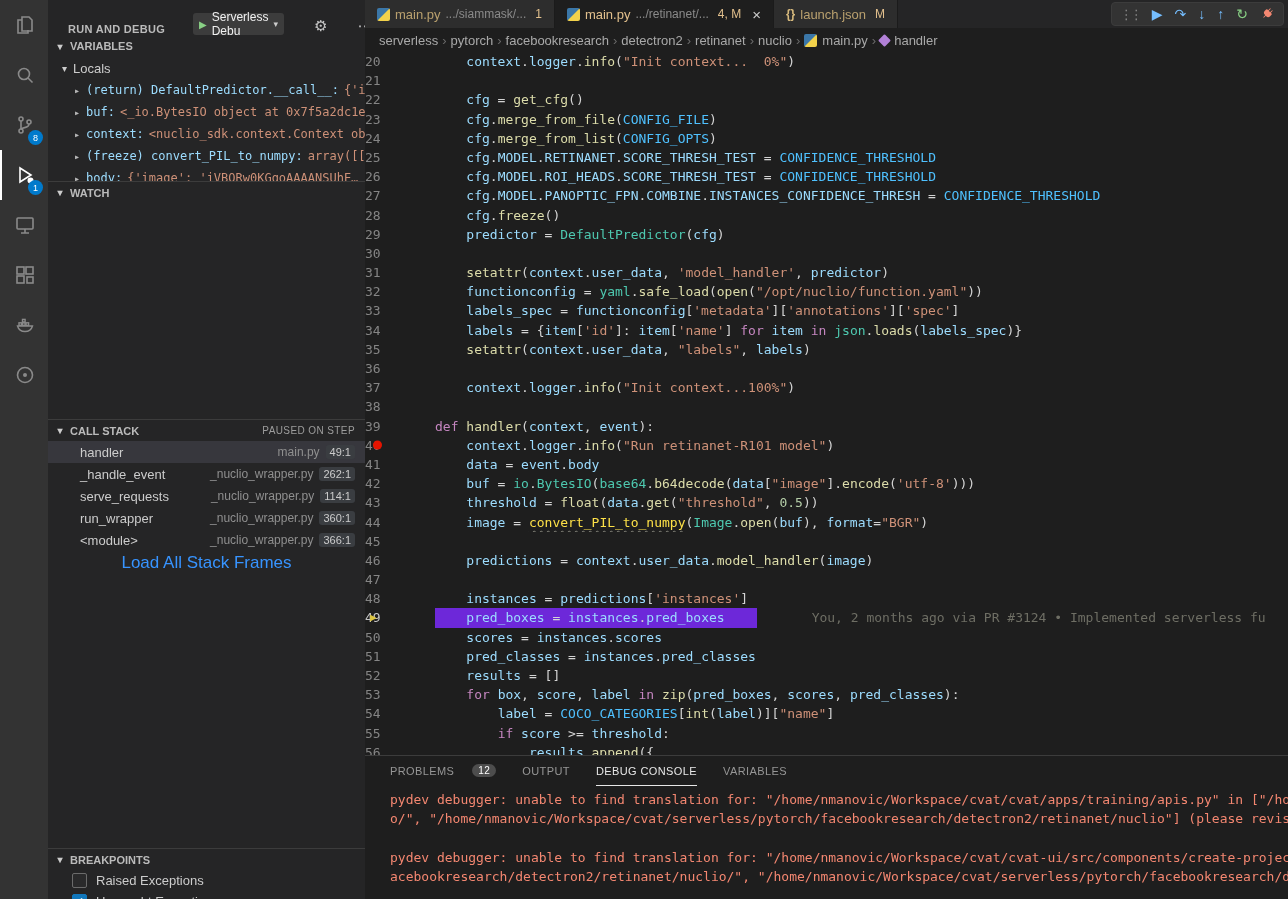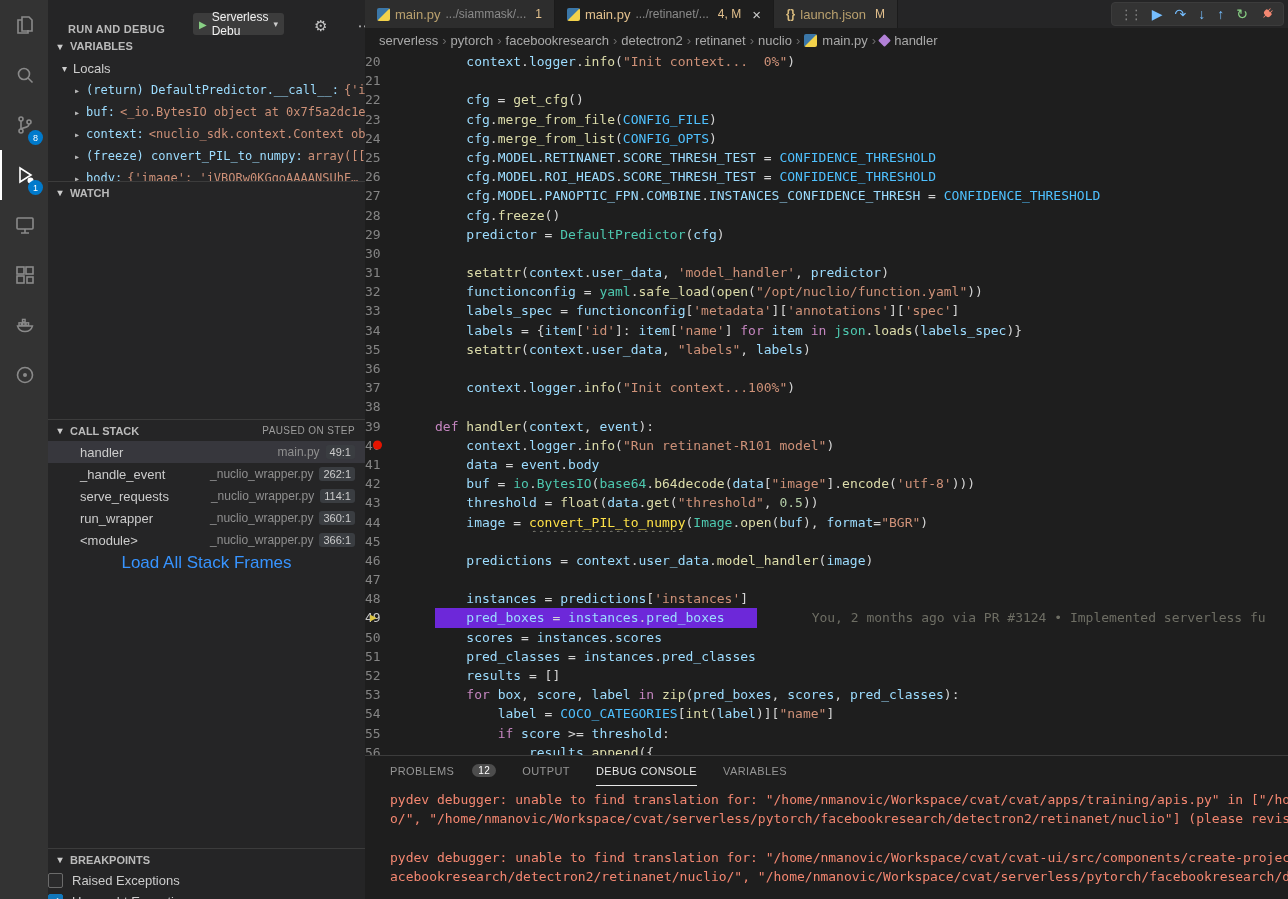--- a/index.html
+++ b/index.html
@@ -46,21 +46,21 @@
   .cs-content { height:407px; flex:none; overflow:hidden; }
   .cs-row { height:22px; display:flex; align-items:center; padding:0 10px 0 32px; font-size:13px; cursor:pointer; }
   .cs-row.selected { background:#37373d; }
   .cs-name { color:#cccccc; white-space:nowrap; }
   .cs-right { margin-left:auto; display:flex; align-items:center; gap:6px; }
   .cs-file { color:#8f8f8f; font-size:12px; }
   .cs-badge { background:#3a3d41; border-radius:3px; padding:1px 4px; font-size:11px; color:#cccccc; }
   .cs-link { height:24px; display:flex; align-items:center; justify-content:center;
     color:#3794ff; font-size:17px; cursor:pointer; }
 
-  .bp-row { height:21px; display:flex; align-items:center; font-size:13px; gap:9px; cursor:pointer; }
+  .bp-row { height:21px; display:flex; align-items:center; padding-left:24px; font-size:13px; gap:9px; cursor:pointer; }
   .checkbox { width:15px; height:15px; border:1px solid #6b6b6b; background:#2a2a2b; border-radius:2px;
     flex:none; display:flex; align-items:center; justify-content:center; font-size:11px; color:#fff; }
   .checkbox.checked { background:#1177bb; border-color:#1177bb; }
 
   
   .main { flex:1; min-width:0; display:flex; flex-direction:column; position:relative; }
 
   .tabbar { height:28px; flex:none; background:#252526; display:flex; position:relative; }
   .tab { display:flex; align-items:center; gap:5px; padding:0 12px; font-size:13px;
     background:#2d2d2d; border-right:1px solid #1b1b1b; cursor:pointer; white-space:nowrap; }

